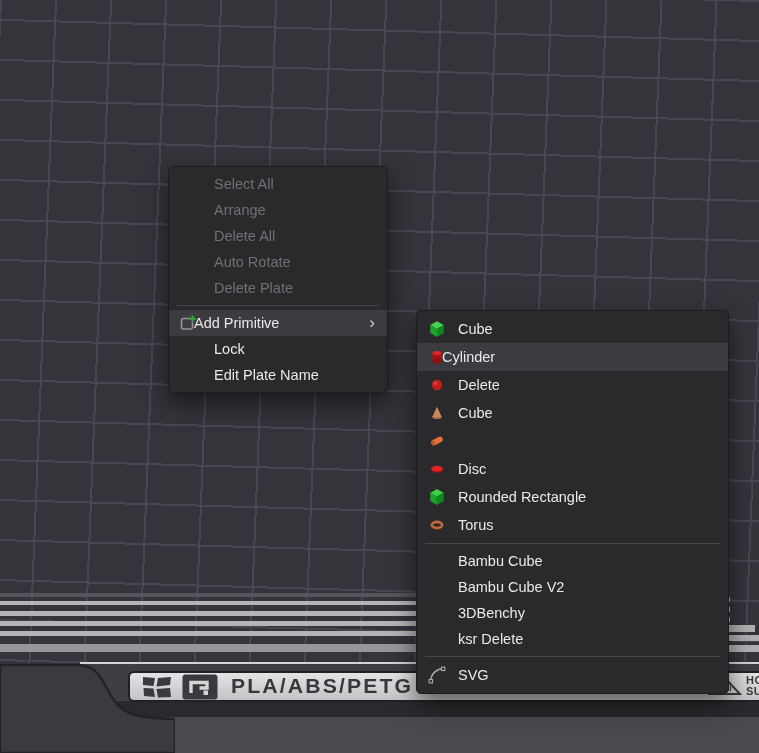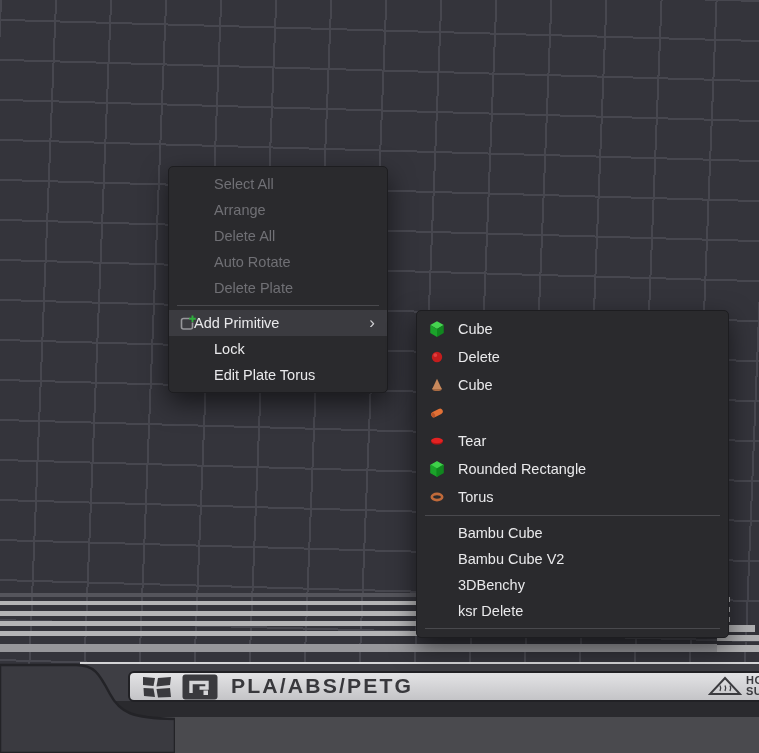--- a/index.html
+++ b/index.html
@@ -117,33 +117,43 @@
       <span class="ic">
         <svg viewBox="0 0 18 18">
           <path d="M11,4.5 H4.5 A2,2 0 0 0 2.5,6.5 V13 A2,2 0 0 0 4.5,15 H11.5 A2,2 0 0 0 13.5,13 V8.5" fill="none" stroke="#97979b" stroke-width="1.6"></path>
           <path d="M13.5,1.5 V8 M10.2,4.7 H16.8" stroke="#2fae3d" stroke-width="1.9"></path>
         </svg>
       </span>
       <span>Add Primitive</span>
       <span class="chev">›</span>
     </div>
     <div class="mi">Lock</div>
-    <div class="mi">Edit Plate Torus</div>
+    <div class="mi">Edit Plate Name</div>
   </div>
 
   <div class="menu" style="left:416px;top:310px;width:313px;">
     <div class="si">
       <span class="ic">
           <svg viewBox="0 0 16 16">
         <polygon points="8,1 14,4.5 8,8 2,4.5" fill="#45d44f"></polygon>
             <polygon points="2,4.5 8,8 8,15 2,11.5" fill="#1ba32a"></polygon>
             <polygon points="14,4.5 8,8 8,15 14,11.5" fill="#11871f"></polygon>
           </svg>
         </span>
       <span>Cube</span>
+    </div>
+    <div class="si hl">
+      <span class="ic">
+          <svg viewBox="0 0 16 16">
+        <rect x="4" y="4.5" width="8" height="7.5" fill="#a31212"></rect>
+            <ellipse cx="8" cy="12" rx="4" ry="1.8" fill="#8c0e0e"></ellipse>
+            <ellipse cx="8" cy="4.5" rx="4" ry="1.8" fill="#e32525"></ellipse>
+          </svg>
+        </span>
+      <span>Cylinder</span>
     </div>
     <div class="si">
       <span class="ic">
           <svg viewBox="0 0 16 16">
         <circle cx="8" cy="8" r="4.6" fill="#c41d1d"></circle>
             <circle cx="6.5" cy="6.3" r="1.7" fill="#e54444" opacity="0.85"></circle>
           </svg>
         </span>
       <span>Delete</span>
     </div>
@@ -166,21 +176,21 @@
           </svg>
         </span>
     </div>
     <div class="si">
       <span class="ic">
           <svg viewBox="0 0 16 16">
         <ellipse cx="8" cy="8.6" rx="5.2" ry="2.6" fill="#b31414"></ellipse>
             <ellipse cx="8" cy="7.6" rx="5.2" ry="2.4" fill="#e32222"></ellipse>
           </svg>
         </span>
-      <span>Tear</span>
+      <span>Disc</span>
     </div>
     <div class="si">
       <span class="ic">
           <svg viewBox="0 0 16 16">
         <polygon points="8,1.5 13.5,4.7 8,8 2.5,4.7" fill="#3fd04a" stroke="#3fd04a" stroke-width="1" stroke-linejoin="round"></polygon>
         <polygon points="2.5,4.7 8,8 8,14.5 2.5,11.3" fill="#1ba32a" stroke="#1ba32a" stroke-width="1" stroke-linejoin="round"></polygon>
         <polygon points="13.5,4.7 8,8 8,14.5 13.5,11.3" fill="#11871f" stroke="#11871f" stroke-width="1" stroke-linejoin="round"></polygon>
           </svg>
         </span>
       <span>Rounded Rectangle</span>
@@ -192,15 +202,25 @@
           </svg>
         </span>
       <span>Torus</span>
     </div>
     <div class="sep"></div>
     <div class="si small">Bambu Cube</div>
     <div class="si small">Bambu Cube V2</div>
     <div class="si small">3DBenchy</div>
     <div class="si small">ksr Delete</div>
     <div class="sep"></div>
+    <div class="si">
+      <span class="ic">
+          <svg viewBox="0 0 16 16">
+        <path d="M2.5,13.5 C2.5,6.5 8,2.5 13.5,2.5" fill="none" stroke="#a8a8ac" stroke-width="1.4"></path>
+        <rect x="1" y="12" width="3" height="3" fill="#2a2a2d" stroke="#a8a8ac" stroke-width="1"></rect>
+        <rect x="12" y="1" width="3" height="3" fill="#2a2a2d" stroke="#a8a8ac" stroke-width="1"></rect>
+          </svg>
+        </span>
+      <span>SVG</span>
+    </div>
   </div>
 
 </div>
 
 </body></html>

